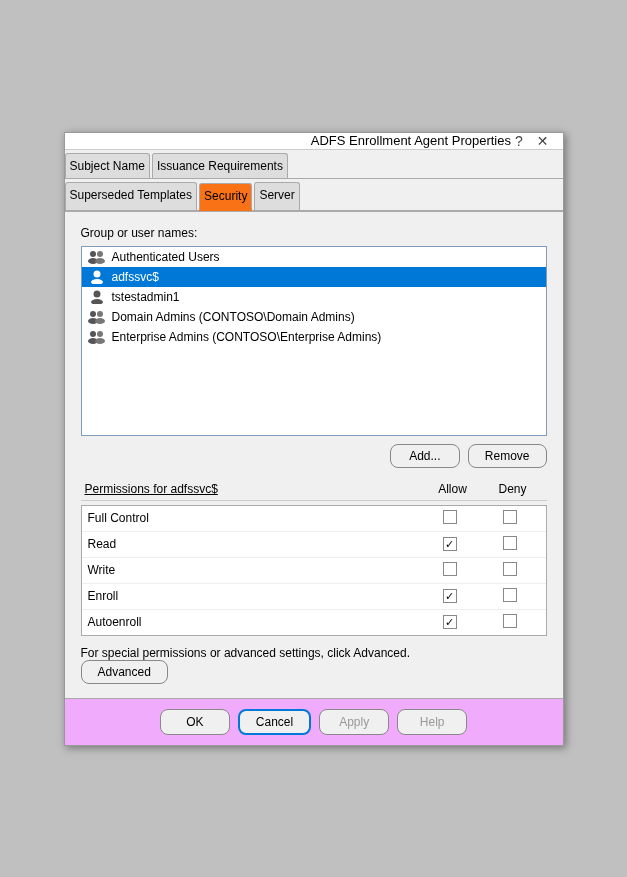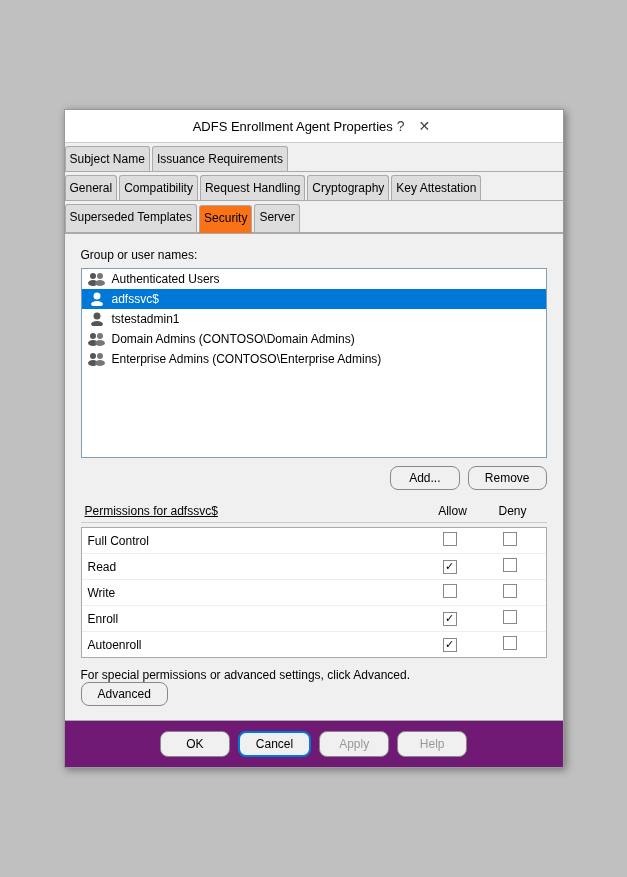--- a/index.html
+++ b/index.html
@@ -17,24 +17,24 @@
       background: #f0f0f0;
       border: 1px solid #999;
       box-shadow: 2px 2px 8px rgba(0,0,0,0.4);
       width: 500px;
       display: flex;
       flex-direction: column;
     }
     .title-bar {
       background: #fff;
       border-bottom: 1px solid #ccc;
-      padding: 8px 10px;
-      display: flex;
-      align-items: center;
-      justify-content: center;
+      padding: 0 10px;
+      display: flex;
+      align-items: center;
+      justify-content: flex-end;
     }
     .title-bar-title {
       font-size: 13px;
       font-weight: normal;
     }
     .title-bar-buttons {
       display: flex;
       gap: 6px;
       align-items: center;
     }
@@ -176,21 +176,21 @@
       font-size: 12px;
       flex: 1;
       margin-right: 10px;
     }
     .bottom-bar {
       border-top: 1px solid #aaa;
       padding: 10px 16px;
       display: flex;
       justify-content: center;
       gap: 8px;
-      background: #701a75;
+      background: #f0abfc;
     }
   </style>
 </head>
 <body>
 
 <div class="dialog">
 
   <div class="title-bar">
     <span class="title-bar-title">ADFS Enrollment Agent Properties</span>
     <div class="title-bar-buttons">
@@ -198,27 +198,20 @@
       <button class="title-btn">✕</button>
     </div>
   </div>
 
   <div class="tabs-container">
     <div class="tab-row">
       <div class="tab">Subject Name</div>
       <div class="tab">Issuance Requirements</div>
     </div>
 
-    <div class="tab-row">
-      <div class="tab">General</div>
-      <div class="tab">Compatibility</div>
-      <div class="tab">Request Handling</div>
-      <div class="tab">Cryptography</div>
-      <div class="tab">Key Attestation</div>
-    </div>
 
     <div class="tab-row tab-row-2">
       <div class="tab">Superseded Templates</div>
       <div class="tab active">Security</div>
       <div class="tab">Server</div>
     </div>
   </div>
 
   <div class="content">
     <div class="section-label">Group or user names:</div>

